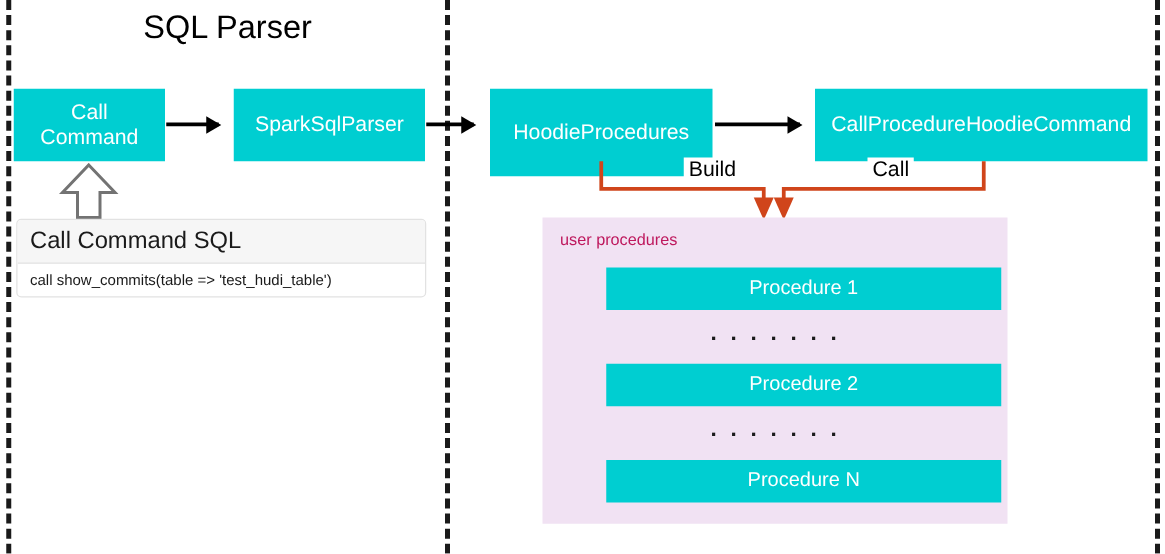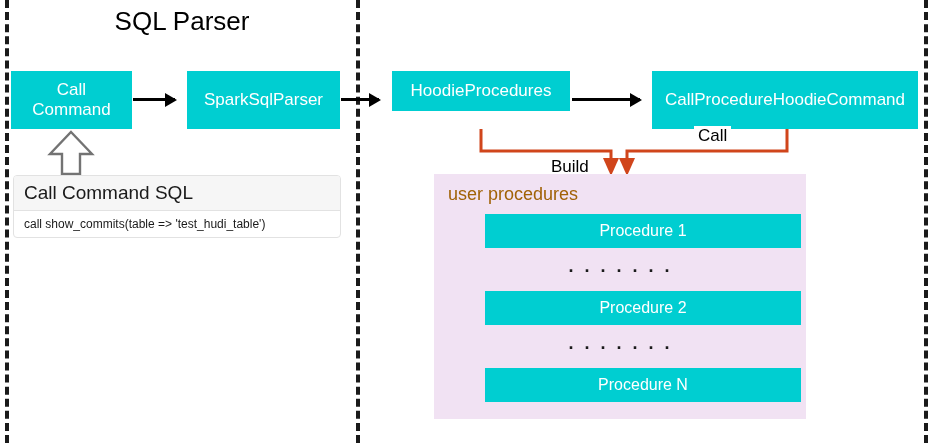--- a/index.html
+++ b/index.html
@@ -49,21 +49,21 @@
     justify-content: center;
     text-align: center;
     font-size: 17px;
     line-height: 1.15;
     box-sizing: border-box;
     padding: 2px 4px;
     white-space: pre-line;
   }
   #box-call-command { left: 11px;  top: 71px; width: 121px; height: 58px; }
   #box-spark-parser { left: 187px; top: 71px; width: 153px; height: 58px; }
-  #box-hoodie-proc  { left: 392px; top: 71px; width: 178px; height: 40px; }
+  #box-hoodie-proc  { left: 392px; top: 71px; width: 178px; height: 70px; }
   #box-call-proc-cmd{ left: 652px; top: 71px; width: 266px; height: 58px; }
 
   
   .arrow-black {
     position: absolute;
     height: 3px;
     background: #000000;
     top: 98px;
   }
   .arrow-black::after {
@@ -129,38 +129,38 @@
     pointer-events: none;
   }
   .edge-label {
     position: absolute;
     font-size: 17px;
     color: #000000;
     background: #ffffff;
     padding: 0 4px;
     white-space: nowrap;
   }
-  #label-build { left: 547px; top: 126px; margin-top: 31px; }
+  #label-build { left: 547px; top: 126px; }
   #label-call  { left: 694px; top: 126px; }
 
   
   #procedures-panel {
     position: absolute;
     left: 434px;
     top: 174px;
     width: 372px;
     height: 245px;
     background: #f1e2f3;
   }
   #procedures-caption {
     position: absolute;
     left: 14px;
     top: 10px;
-    font-size: 18px;
-    color: #a16207;
+    font-size: 13px;
+    color: #be185d;
   }
   .proc-box {
     position: absolute;
     left: 51px;
     width: 316px;
     height: 34px;
     background: #00CED1;
     color: #ffffff;
     display: flex;
     align-items: center;

